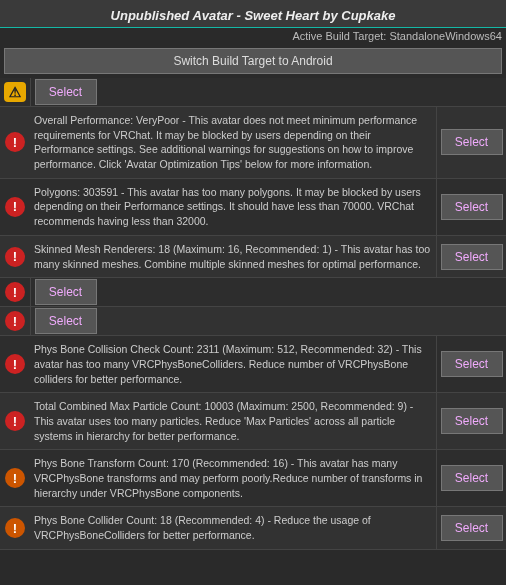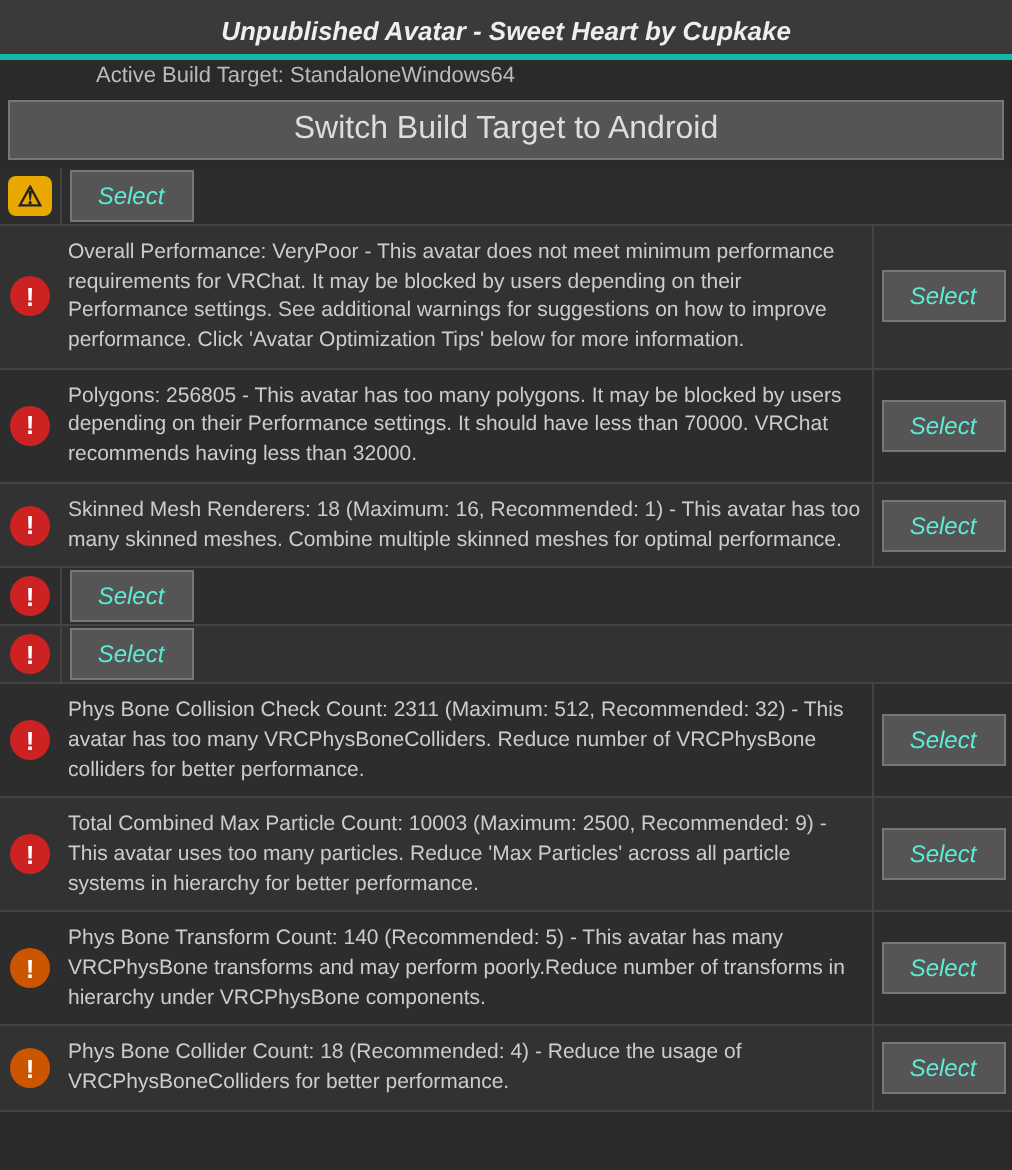--- a/index.html
+++ b/index.html
@@ -7,44 +7,43 @@
       background: #2a2a2a;
       font-family: Arial, sans-serif;
       font-size: 11px;
       color: #ddd;
       width: 506px;
     }
     .header {
       background: #3a3a3a;
       text-align: center;
       padding: 8px 4px 4px;
-      border-bottom: 3px solid #14b8a6;
+      border-bottom: 1px solid #14b8a6;
     }
     .header-title {
       font-style: italic;
       font-size: 13px;
       color: #eee;
       font-weight: bold;
     }
     .header-subtitle {
       font-size: 11px;
       color: #bbb;
-      text-align: left;
+      text-align: right;
       padding: 2px 4px;
-      margin-left: 44px;
     }
     .switch-btn {
       display: block;
       width: calc(100% - 8px);
       margin: 4px auto;
       background: #555;
       border: 1px solid #777;
       color: #ddd;
       padding: 5px;
-      font-size: 16px;
+      font-size: 12px;
       cursor: pointer;
       text-align: center;
     }
     .rows-container {
       width: 100%;
     }
     .row {
       display: flex;
       align-items: stretch;
       border-bottom: 1px solid #444;
@@ -96,27 +95,26 @@
       width: 70px;
       min-width: 70px;
       display: flex;
       align-items: center;
       justify-content: center;
       border-left: 1px solid #444;
     }
     .select-btn {
       background: #555;
       border: 1px solid #777;
-      color: #5eead4;
+      color: #f0abfc;
       padding: 5px 10px;
       cursor: pointer;
       font-size: 12px;
       width: 62px;
       text-align: center;
-      font-style: italic;
     }
   </style>
 </head>
 <body>
 
 <div>
   <div class="header">
     <div class="header-title">Unpublished Avatar - Sweet Heart by Cupkake</div>
   </div>
   <div class="header-subtitle">Active Build Target: StandaloneWindows64</div>
@@ -138,21 +136,21 @@
       </div>
       <div class="row-text">Overall Performance: VeryPoor - This avatar does not meet minimum performance requirements for VRChat. It may be blocked by users depending on their Performance settings. See additional warnings for suggestions on how to improve performance. Click 'Avatar Optimization Tips' below for more information.</div>
       <div class="row-select">
         <button class="select-btn">Select</button>
       </div>
     </div>
     <div class="row">
       <div class="row-icon">
         <div class="icon-circle icon-error">!</div>
       </div>
-      <div class="row-text">Polygons: 256805 - This avatar has too many polygons. It may be blocked by users depending on their Performance settings. It should have less than 70000. VRChat recommends having less than 32000.</div>
+      <div class="row-text">Polygons: 303591 - This avatar has too many polygons. It may be blocked by users depending on their Performance settings. It should have less than 70000. VRChat recommends having less than 32000.</div>
       <div class="row-select">
         <button class="select-btn">Select</button>
       </div>
     </div>
     <div class="row">
       <div class="row-icon">
         <div class="icon-circle icon-error">!</div>
       </div>
       <div class="row-text">Skinned Mesh Renderers: 18 (Maximum: 16, Recommended: 1) - This avatar has too many skinned meshes. Combine multiple skinned meshes for optimal performance.</div>
       <div class="row-select">
@@ -190,21 +188,21 @@
       </div>
       <div class="row-text">Total Combined Max Particle Count: 10003 (Maximum: 2500, Recommended: 9) - This avatar uses too many particles. Reduce 'Max Particles' across all particle systems in hierarchy for better performance.</div>
       <div class="row-select">
         <button class="select-btn">Select</button>
       </div>
     </div>
     <div class="row">
       <div class="row-icon">
         <div class="icon-circle icon-orange">!</div>
       </div>
-      <div class="row-text">Phys Bone Transform Count: 140 (Recommended: 5) - This avatar has many VRCPhysBone transforms and may perform poorly.Reduce number of transforms in hierarchy under VRCPhysBone components.</div>
+      <div class="row-text">Phys Bone Transform Count: 170 (Recommended: 16) - This avatar has many VRCPhysBone transforms and may perform poorly.Reduce number of transforms in hierarchy under VRCPhysBone components.</div>
       <div class="row-select">
         <button class="select-btn">Select</button>
       </div>
     </div>
     <div class="row">
       <div class="row-icon">
         <div class="icon-circle icon-orange">!</div>
       </div>
       <div class="row-text">Phys Bone Collider Count: 18 (Recommended: 4) - Reduce the usage of VRCPhysBoneColliders for better performance.</div>
       <div class="row-select">

